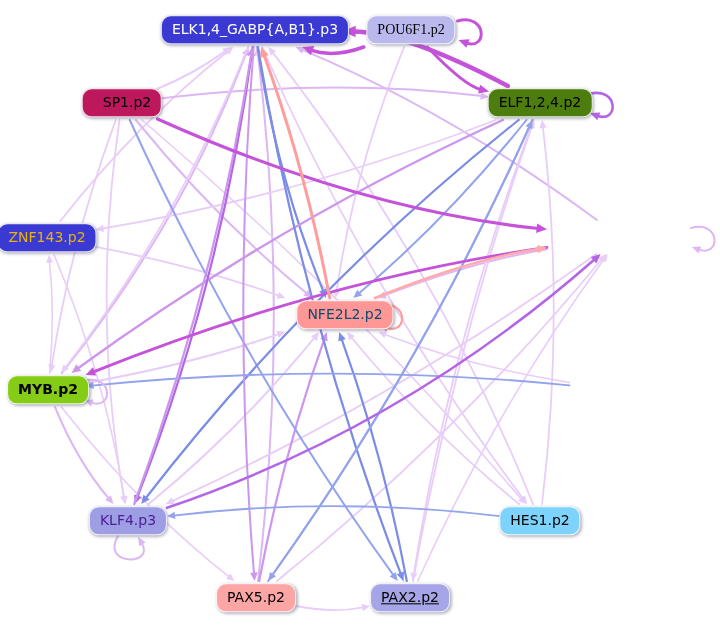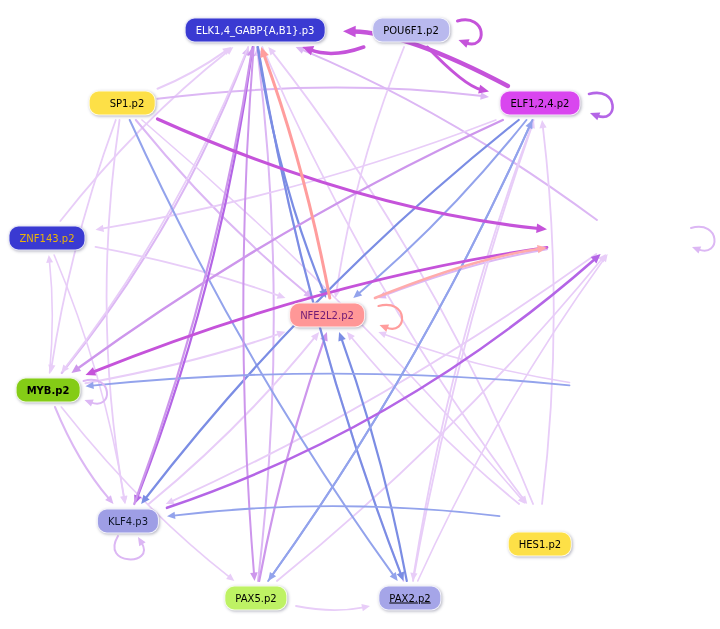--- a/index.html
+++ b/index.html
@@ -19,21 +19,21 @@
     position: absolute;
     left: 0;
     top: 0;
     pointer-events: none;
   }
   .node {
     position: absolute;
     transform: translate(-50%, -50%);
     padding: 6px 10px;
     border-radius: 10px;
-    font-size: 10px;
+    font-size: 14px;
     line-height: 1.1;
     white-space: nowrap;
     border: 1px solid rgba(255,255,255,0.85);
     box-shadow: 1px 1px 3px rgba(90,90,120,0.45);
     cursor: pointer;
     user-select: none;
   }
 </style>
 </head>
 <body>
@@ -159,23 +159,23 @@
       <path d="M691,228 C721,220 721,258 698.2831833768555,249.38327645329002" fill="none" stroke="#dcb7f4" stroke-width="2" stroke-linecap="round"></path>
       <polygon points="692,247 701.194572226045,246.4448049171313 698.5133862160937,253.51338621609375" fill="#dcb7f4"></polygon>
       <path d="M378.5,306 C408.5,298 408.5,336 386.03750270401395,327.4797424049708" fill="none" stroke="#ff9d9d" stroke-width="2.2" stroke-linecap="round"></path>
       <polygon points="379.5,325 389.0667334828135,324.42233273520566 386.2770232772213,331.7770232772213" fill="#ff9d9d"></polygon>
       <path d="M118,536 C100,566 156,566 141.54387843114912,542.7095819168513" fill="none" stroke="#dcb7f4" stroke-width="2" stroke-linecap="round"></path>
       <polygon points="138,537 145.6414878671653,542.1435457785428 139.2182082107075,546.1304090135857" fill="#dcb7f4"></polygon>
       <path d="M83.5,381 C113.5,373 113.5,411 90.7831833768555,402.38327645329" fill="none" stroke="#dcb7f4" stroke-width="2" stroke-linecap="round"></path>
       <polygon points="84.5,400 93.69457222604501,399.44480491713125 91.01338621609375,406.51338621609375" fill="#dcb7f4"></polygon>
     </svg>
 <div class="node" style="left: 255px; top: 30px; background: rgb(58, 58, 210); color: rgb(255, 255, 255);">ELK1,4_GABP{A,B1}.p3</div>
-    <div class="node" style="left: 411px; top: 30px; background: rgb(185, 185, 238); color: rgb(0, 0, 0);">POU6F1.p2</div>
-    <div class="node" style="left: 122px; top: 103px; background: #fde047; color: rgb(0, 0, 0); padding-left: 20px;">SP1.p2</div>
-    <div class="node" style="left: 540px; top: 103px; background: #d946ef; color: rgb(0, 0, 0);">ELF1,2,4.p2</div>
+    <div class="node" style="left: 411px; top: 30px; background: rgb(185, 185, 238); color: rgb(0, 0, 0); font-family: Liberation Serif, serif;">POU6F1.p2</div>
+    <div class="node" style="left: 122px; top: 103px; background: #be185d; color: rgb(0, 0, 0); padding-left: 20px;">SP1.p2</div>
+    <div class="node" style="left: 540px; top: 103px; background: #4d7c0f; color: rgb(0, 0, 0);">ELF1,2,4.p2</div>
     <div class="node" style="left: 47px; top: 238px; background: rgb(58, 58, 210); color: #eab308;">ZNF143.p2</div>
-    <div class="node" style="left: 327px; top: 315px; background: rgb(255, 151, 151); color: #701a75; border-radius: 10px;">NFE2L2.p2</div>
+    <div class="node" style="left: 345px; top: 315px; background: rgb(255, 151, 151); color: #0c4a6e; border-radius: 10px;">NFE2L2.p2</div>
     <div class="node" style="left: 48px; top: 390px; background: #84cc16; color: rgb(0, 0, 0); font-weight: bold;">MYB.p2</div>
-    <div class="node" style="left: 128px; top: 521px; background: rgb(158, 158, 229); color: #0f172a;">KLF4.p3</div>
-    <div class="node" style="left: 540px; top: 544px; background: #fde047; color: rgb(0, 0, 0);">HES1.p2</div>
-    <div class="node" style="left: 256px; top: 598px; background: #bef264; color: rgb(0, 0, 0);">PAX5.p2</div>
+    <div class="node" style="left: 128px; top: 521px; background: rgb(158, 158, 229); color: #4c1d95;">KLF4.p3</div>
+    <div class="node" style="left: 540px; top: 521px; background: #7dd3fc; color: rgb(0, 0, 0);">HES1.p2</div>
+    <div class="node" style="left: 256px; top: 598px; background: #fca5a5; color: rgb(0, 0, 0);">PAX5.p2</div>
     <div class="node" style="left: 410px; top: 598px; background: rgb(165, 165, 232); color: rgb(0, 0, 0); text-decoration: underline;">PAX2.p2</div>
   </div>
 
 </body></html>

